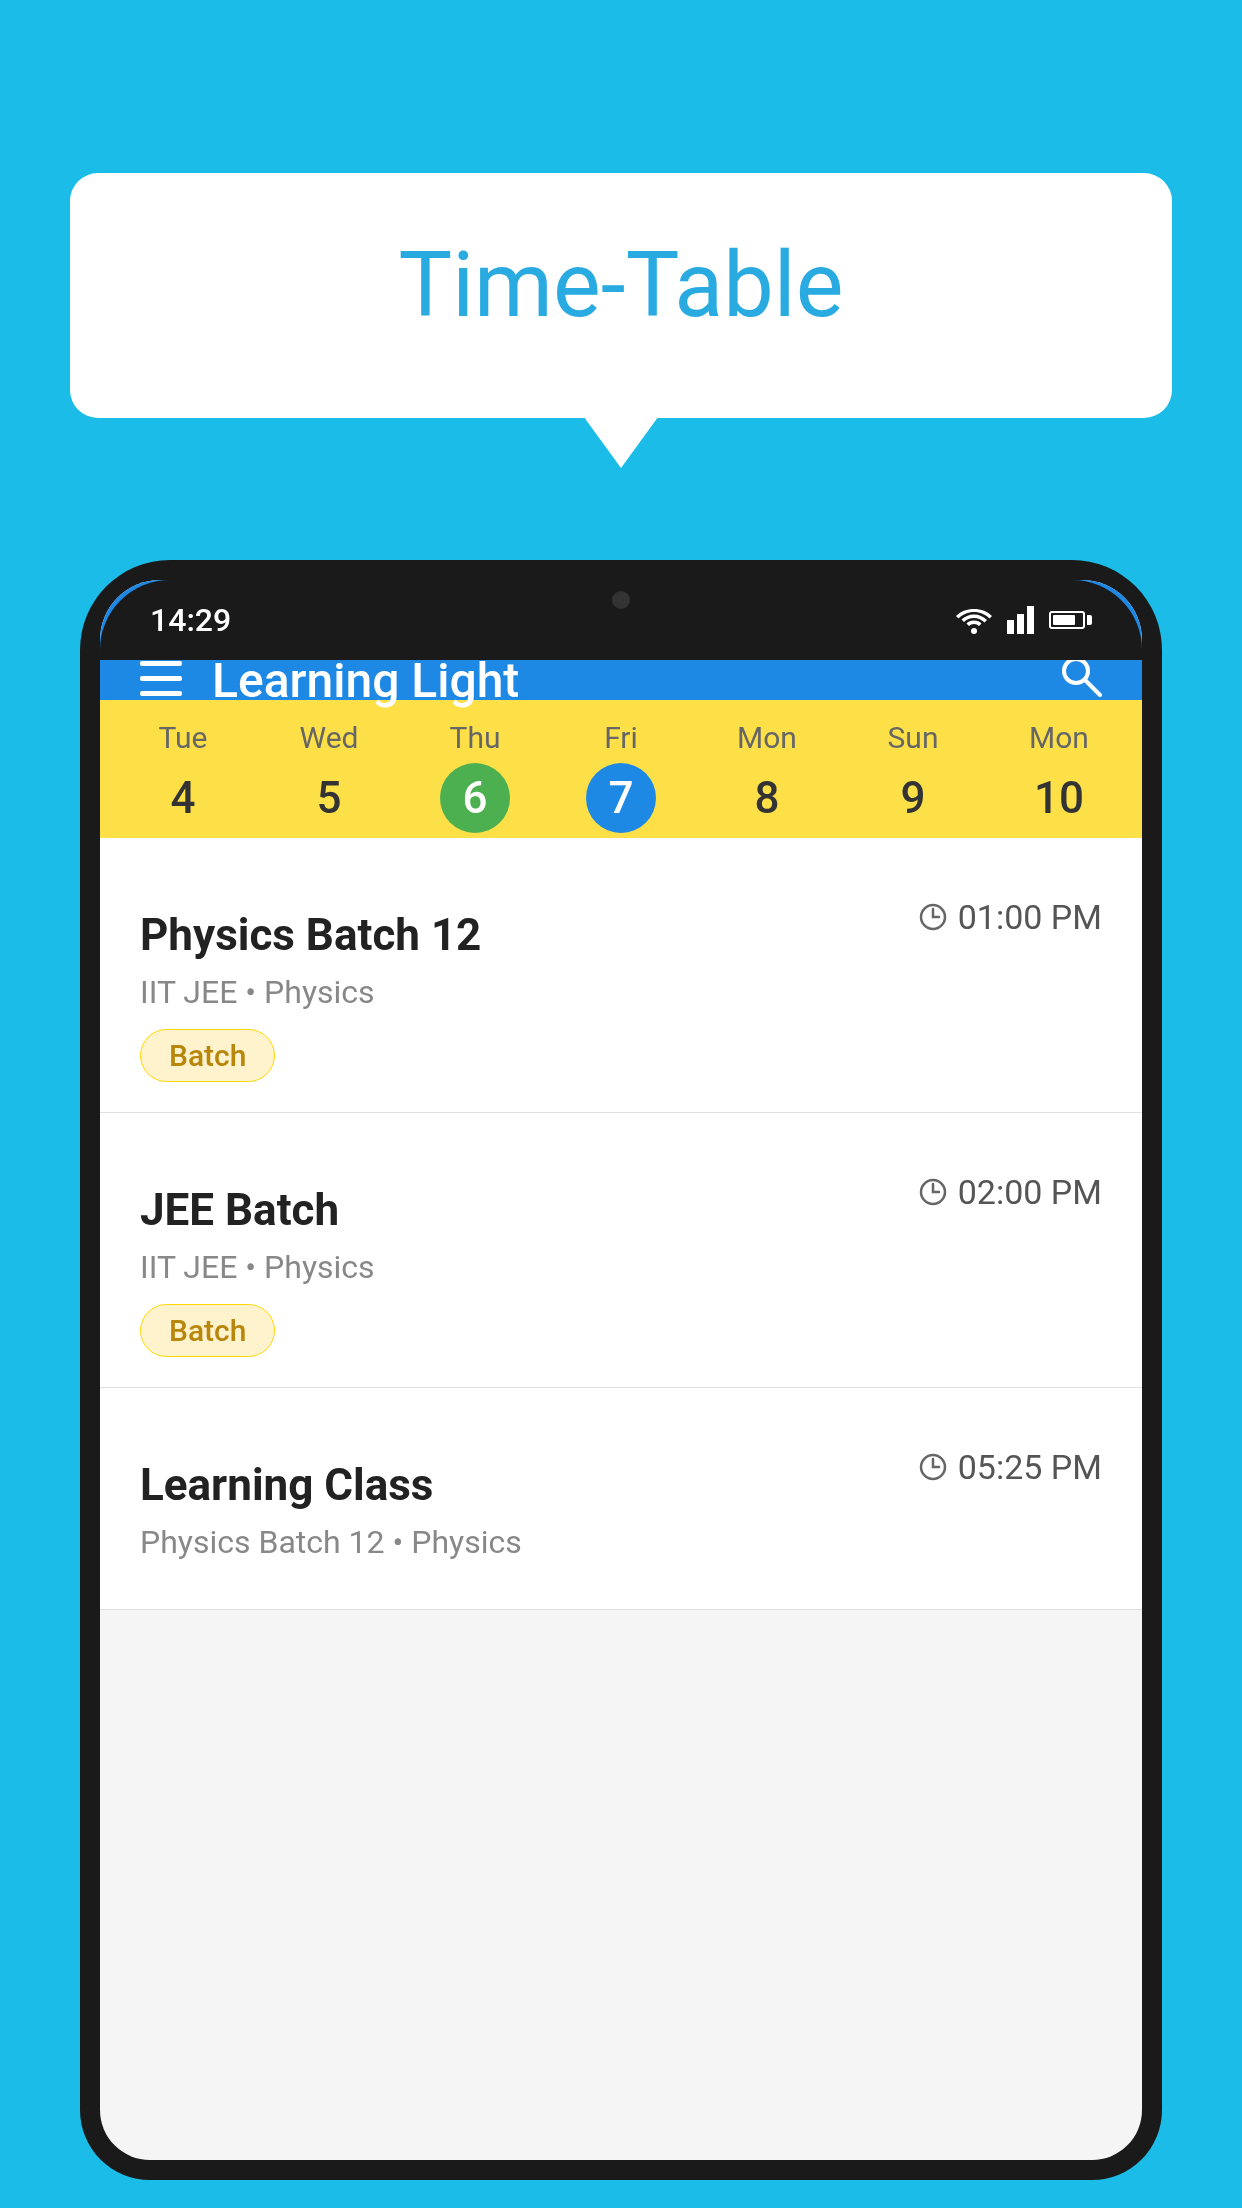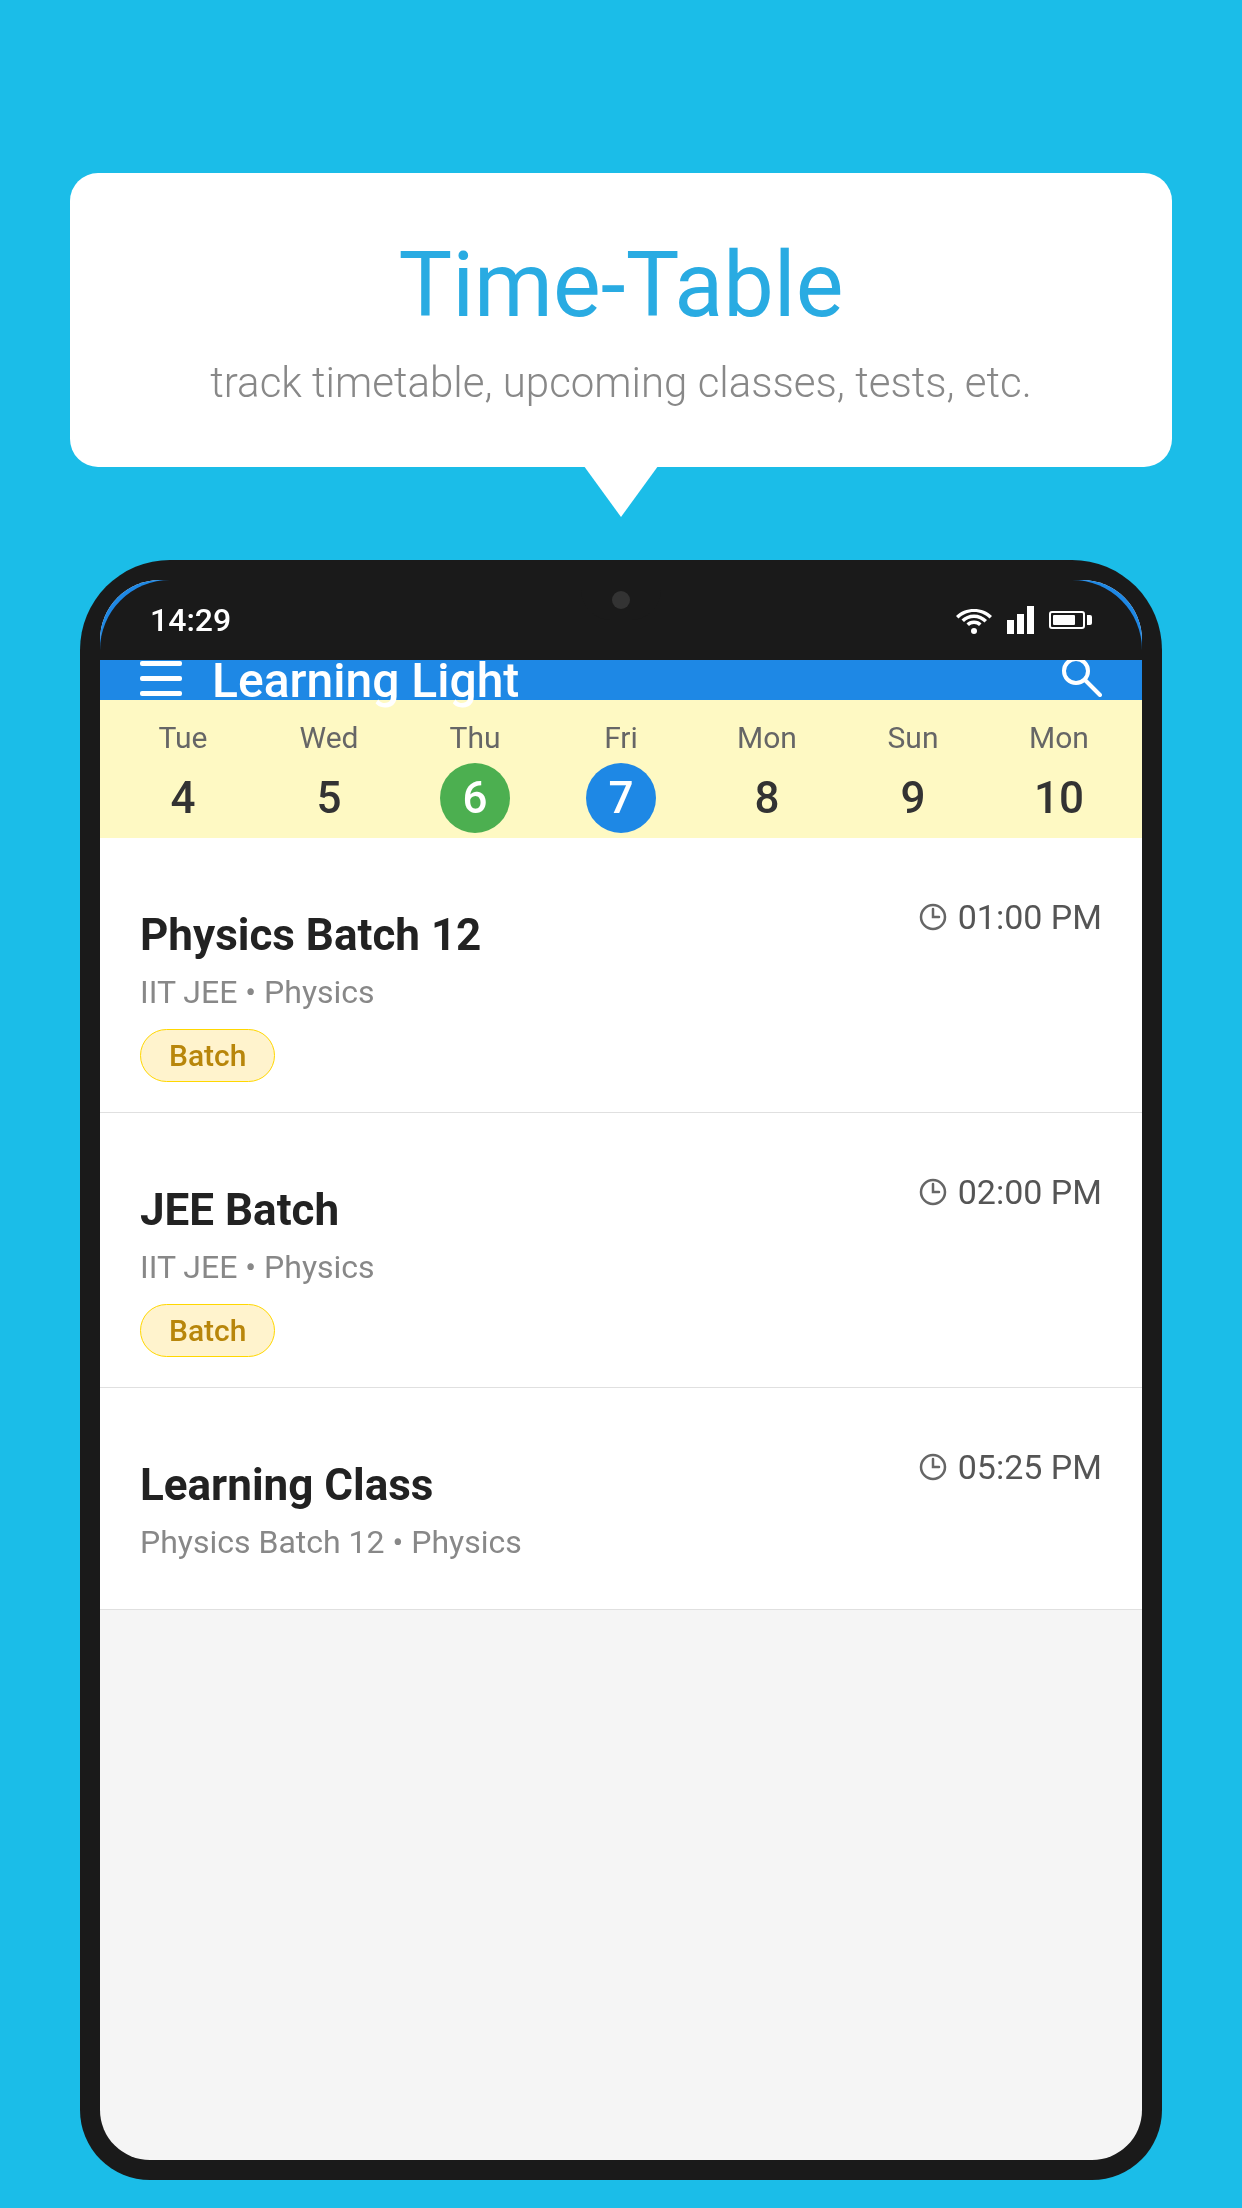--- a/index.html
+++ b/index.html
@@ -155,21 +155,21 @@
       flex: 1;
     }
 
     .search-icon-btn {
       color: white;
       font-size: 48px;
     }
 
     
     .calendar-week {
-      background: #fef9c3;
+      background: #fde047;
       display: flex;
       padding: 20px 10px 5px 10px;
     }
 
     .day-col {
       flex: 1;
       display: flex;
       flex-direction: column;
       align-items: center;
       gap: 8px;
@@ -304,21 +304,20 @@
       background: white;
       border-radius: 0 2px 2px 0;
     }
   </style>
 </head>
 <body>
 
 <div class="speech-bubble-container">
   <div class="speech-bubble">
     <div class="bubble-title">Time-Table</div>
-    <div class="bubble-subtitle">track timetable, upcoming classes, tests, etc.</div>
   </div>
 </div>
 
 <div class="phone-container">
   <div class="phone-outer">
 
     <div class="phone-notch-area">
       <span class="status-time">14:29</span>
       <div class="notch">
         <div class="camera-dot"></div>

